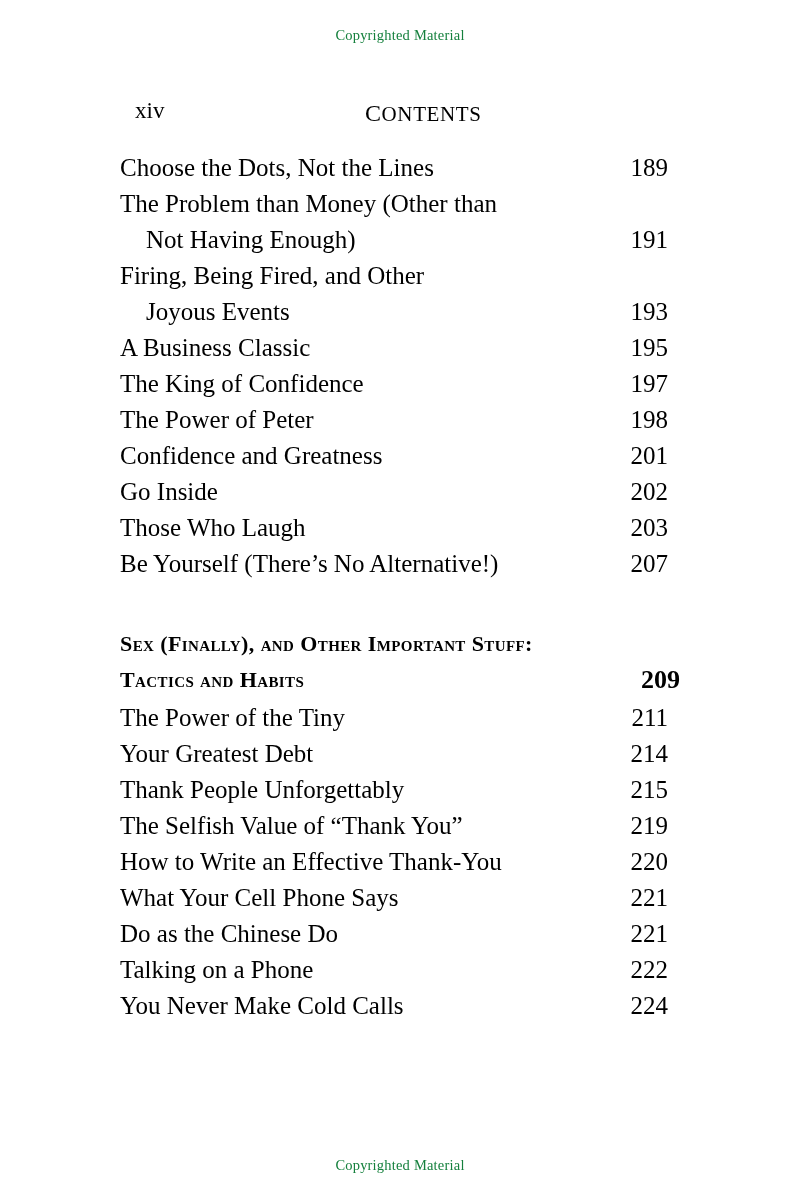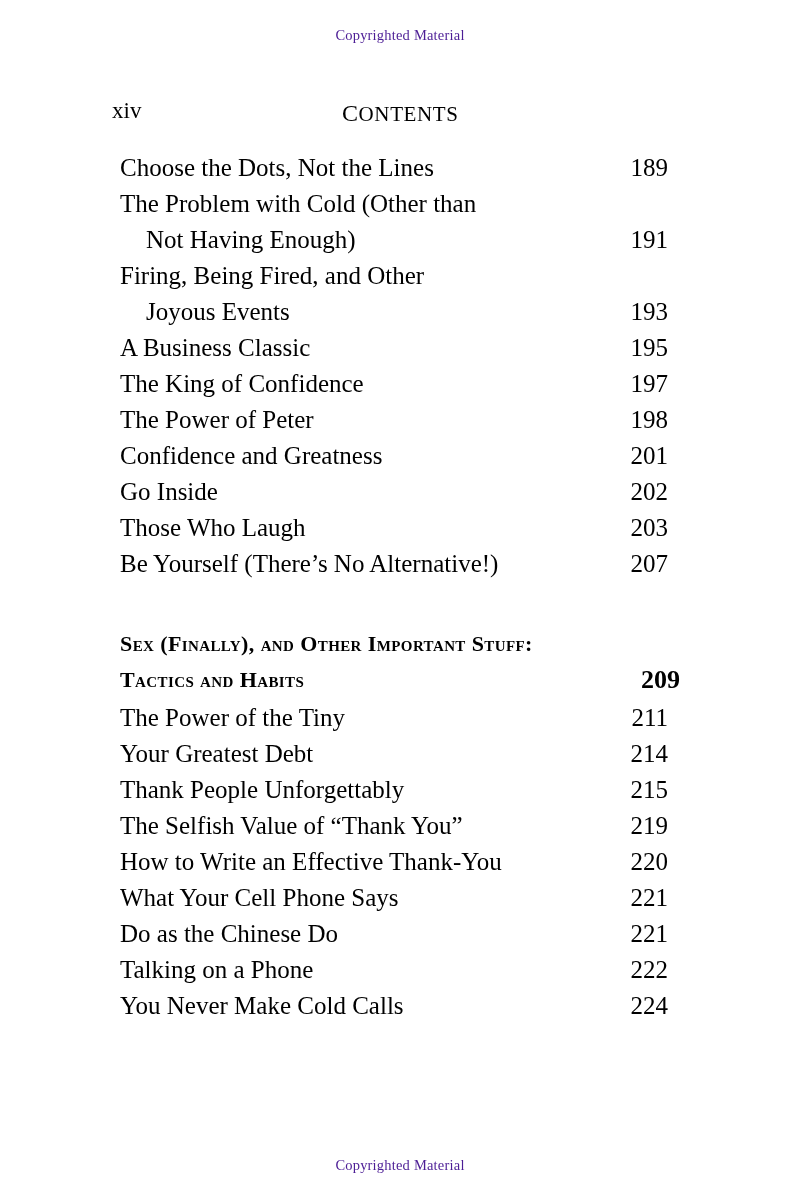--- a/index.html
+++ b/index.html
@@ -17,29 +17,29 @@
     overflow: hidden;
   }
   .watermark {
     position: absolute;
     left: 0;
     width: 800px;
     text-align: center;
     font-family: "Liberation Serif", "DejaVu Serif", serif;
     font-size: 14.5px;
     letter-spacing: 0.2px;
-    color: #4c1d95;
+    color: #15803d;
   }
   .watermark.top { top: 27px; }
   .watermark.bottom { top: 1157px; }
 
   .header-row {
     position: absolute;
     top: 98px;
-    left: 112px;
+    left: 135px;
     width: 560px;
     height: 30px;
   }
   .folio {
     position: absolute;
     left: 0;
     top: 0;
     font-size: 23px;
   }
   .running-head {
@@ -118,21 +118,21 @@
   </div>
 
   <div class="toc">
 
     <div>
       <div class="entry">
         <span class="title">Choose the Dots, Not the Lines</span>
         <span class="page-no">189</span>
       </div>
       <div class="entry">
-        <span class="title">The Problem with Cold (Other than</span>
+        <span class="title">The Problem than Money (Other than</span>
         <span class="page-no"></span>
       </div>
       <div class="entry cont">
         <span class="title">Not Having Enough)</span>
         <span class="page-no">191</span>
       </div>
       <div class="entry">
         <span class="title">Firing, Being Fired, and Other</span>
         <span class="page-no"></span>
       </div>

